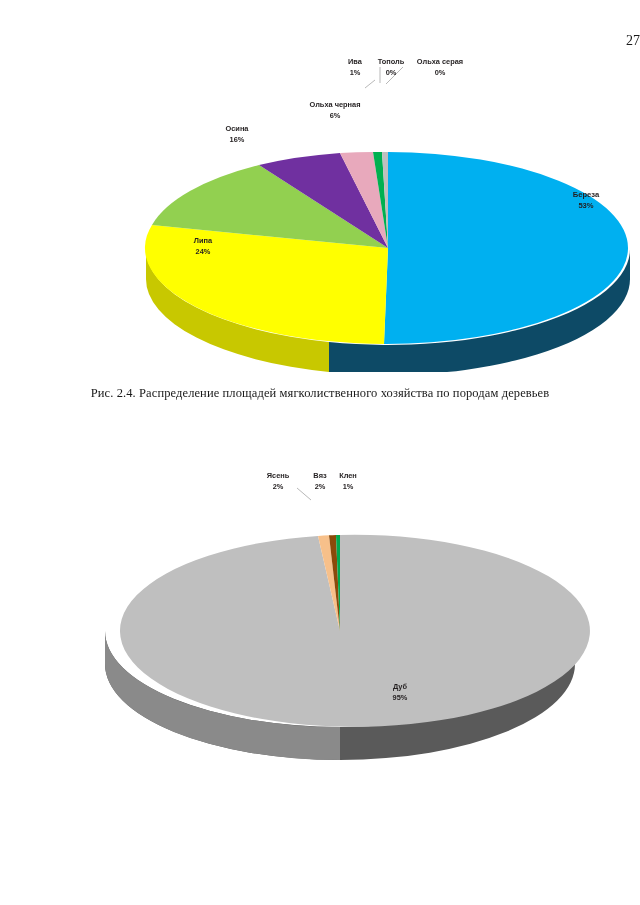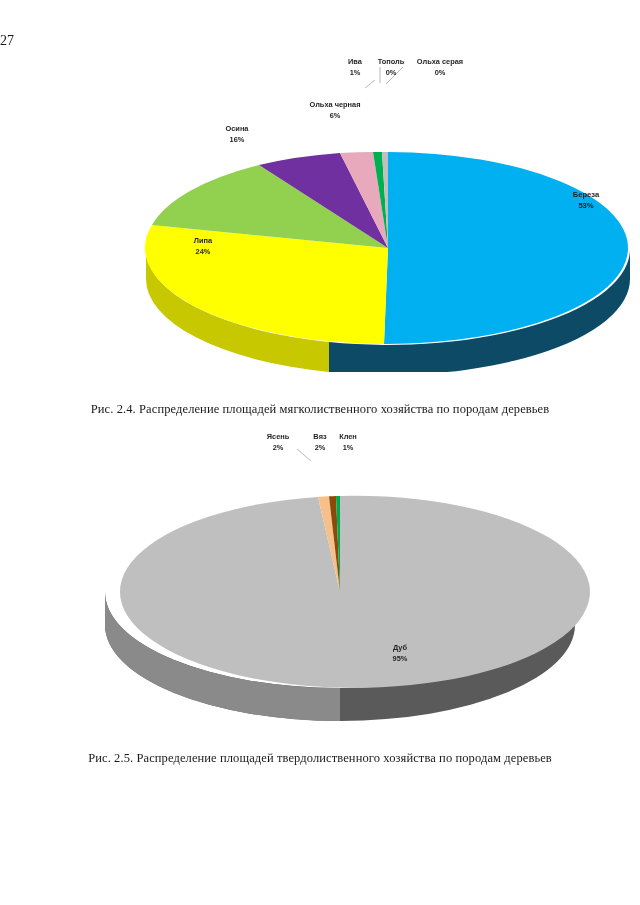--- a/index.html
+++ b/index.html
@@ -13,32 +13,32 @@
     position: relative;
     font-family: "Liberation Serif", serif;
     color: #000000;
     overflow: hidden;
   }
   .page-number {
     position: absolute;
     top: 33px;
     left: 0;
     width: 640px;
-    text-align: left;
+    text-align: right;
     font-family: "Liberation Serif", serif;
     font-size: 14px;
     color: #1a1a1a;
   }
   .figure-block {
     position: absolute;
     left: 0;
     width: 640px;
   }
   #figure-1 { top: 52px; }
-  #figure-2 { top: 427px; }
+  #figure-2 { top: 466px; }
 
   .chart-area {
     position: relative;
     width: 640px;
   }
   #chart-1-area { height: 320px; padding-left: 28px; }
   #chart-2-area { height: 300px; }
 
   .chart-svg {
     display: block;
@@ -46,21 +46,21 @@
   }
 
   .caption {
     width: 640px;
     text-align: center;
     font-family: "Liberation Serif", serif;
     font-size: 12.5px;
     color: #1a1a1a;
     letter-spacing: 0.1px;
   }
-  #figure-1 .caption { margin-top: 30px; }
+  #figure-1 .caption { margin-top: 14px; }
   #figure-2 .caption { margin-top: 24px; }
 
   .slice-label {
     font-family: "Liberation Sans", sans-serif;
     font-size: 7.4px;
     font-weight: bold;
     fill: #231f20;
   }
   .slice-label.big {
     font-size: 7.6px;
@@ -150,14 +150,13 @@
       <text class="slice-label" x="320" y="12" text-anchor="middle">Вяз</text>
       <text class="slice-label" x="320" y="23" text-anchor="middle">2%</text>
 
       <text class="slice-label" x="348" y="12" text-anchor="middle">Клен</text>
       <text class="slice-label" x="348" y="23" text-anchor="middle">1%</text>
 
       <text class="slice-label" x="400" y="223" text-anchor="middle">Дуб</text>
       <text class="slice-label" x="400" y="234" text-anchor="middle">95%</text>
     </svg>
   </div>
-  <div class="caption">Рис. 2.5. Распределение площадей твердолиственного хозяйства по породам деревьев</div>
 </div>
 
 </body></html>

